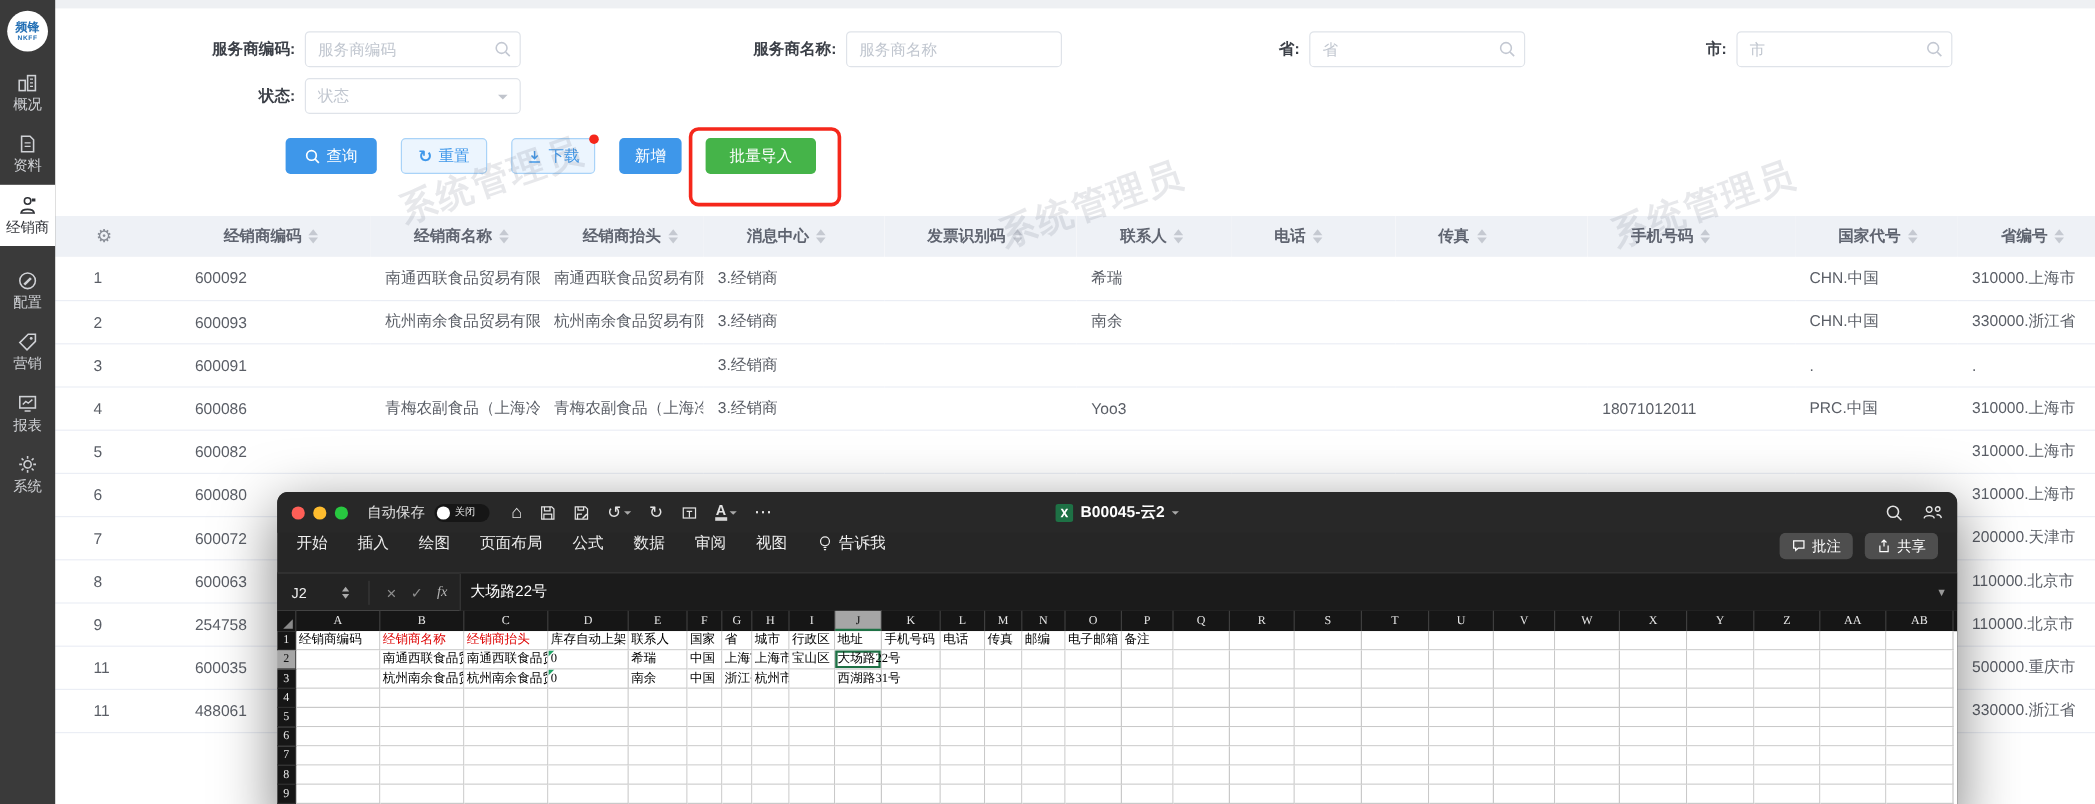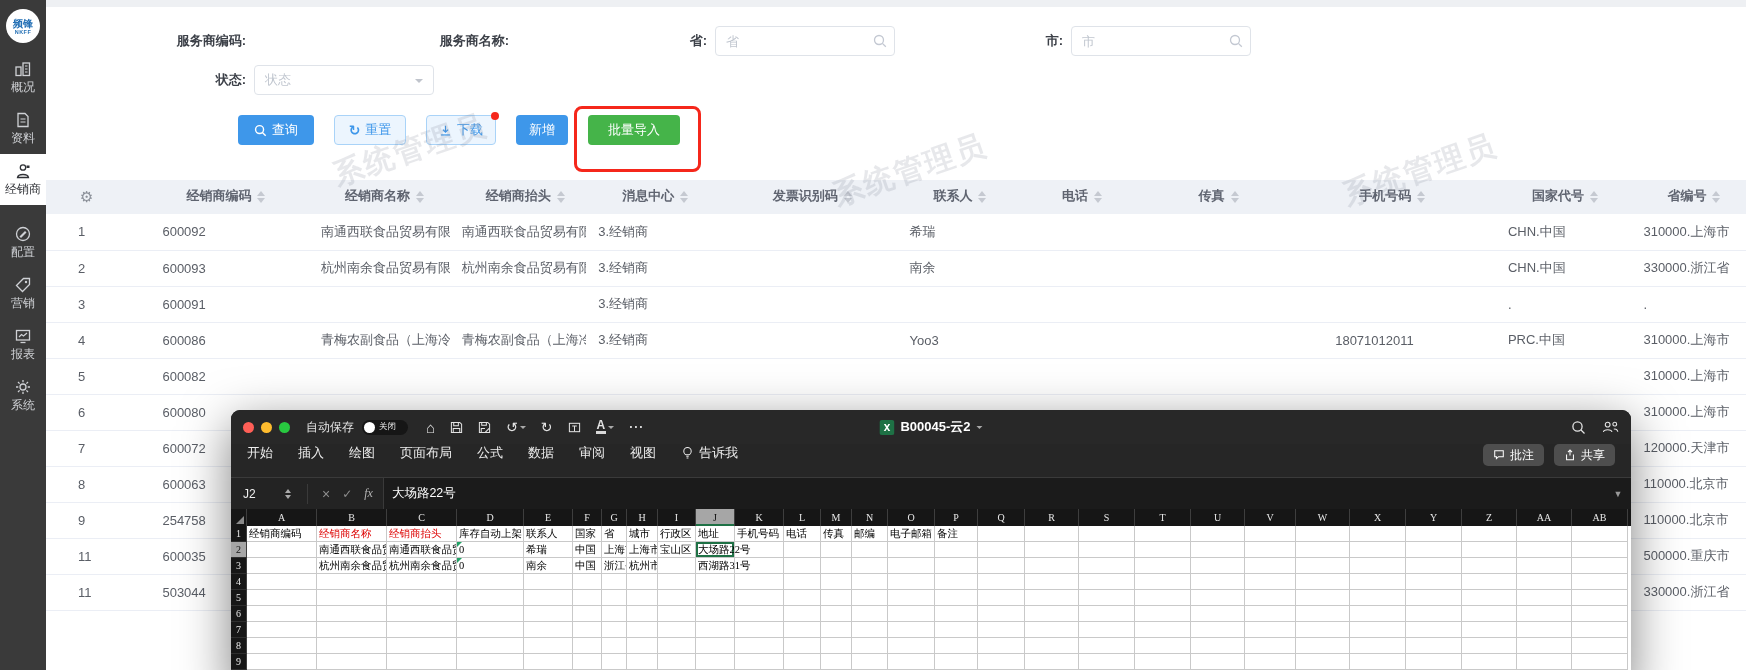--- a/index.html
+++ b/index.html
@@ -162,23 +162,28 @@
     </nav>
 </aside>
 
 <div class="main">
   <div class="band"></div>
 
   <div class="filters">
     <div class="frow" id="filter-row1">
         <div class="fgroup" style="margin-left: 115px;">
           <span class="flabel" style="width:85px">服务商编码:</span>
+          <span class="fbox"><input placeholder="服务商编码" style=""><svg class="in-search" width="14" height="14" viewBox="0 0 14 14">
+              <circle cx="6" cy="6" r="4.5" fill="none" stroke="#c3c8d2" stroke-width="1.3"></circle>
+              <line x1="9.4" y1="9.4" x2="12.8" y2="12.8" stroke="#c3c8d2" stroke-width="1.3"></line>
+            </svg></span>
         </div>
         <div class="fgroup" style="margin-left: 175px;">
           <span class="flabel" style="width:88px">服务商名称:</span>
+          <span class="fbox"><input placeholder="服务商名称" style=""></span>
         </div>
         <div class="fgroup" style="margin-left: 168px;">
           <span class="flabel" style="width:30px">省:</span>
           <span class="fbox"><input placeholder="省" style=""><svg class="in-search" width="14" height="14" viewBox="0 0 14 14">
               <circle cx="6" cy="6" r="4.5" fill="none" stroke="#c3c8d2" stroke-width="1.3"></circle>
               <line x1="9.4" y1="9.4" x2="12.8" y2="12.8" stroke="#c3c8d2" stroke-width="1.3"></line>
             </svg></span>
         </div>
         <div class="fgroup" style="margin-left: 138px;">
           <span class="flabel" style="width:30px">市:</span>
@@ -347,21 +352,21 @@
           <td>600072</td>
           <td></td>
           <td></td>
           <td></td>
           <td></td>
           <td></td>
           <td></td>
           <td></td>
           <td></td>
           <td></td>
-          <td>120000.天津市</td>
+          <td>200000.天津市</td>
         </tr>
         <tr>
           <td>8</td>
           <td>600063</td>
           <td></td>
           <td></td>
           <td></td>
           <td></td>
           <td></td>
           <td></td>
@@ -393,21 +398,21 @@
           <td></td>
           <td></td>
           <td></td>
           <td></td>
           <td></td>
           <td></td>
           <td>500000.重庆市</td>
         </tr>
         <tr>
           <td>11</td>
-          <td>503044</td>
+          <td>488061</td>
           <td></td>
           <td></td>
           <td></td>
           <td></td>
           <td></td>
           <td></td>
           <td></td>
           <td></td>
           <td></td>
           <td>330000.浙江省</td>

